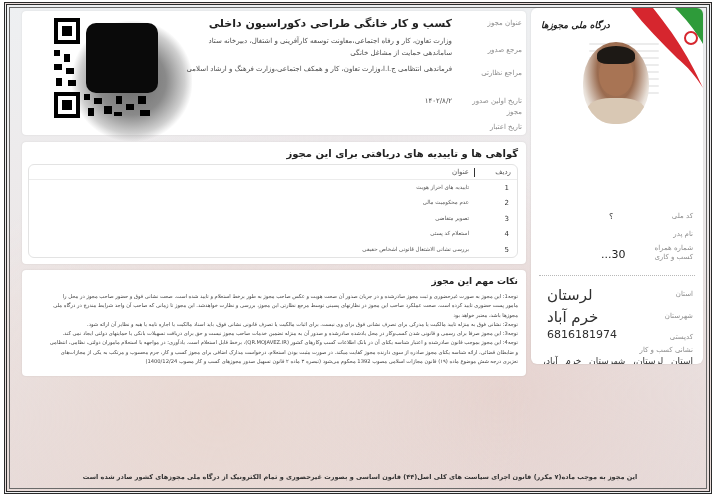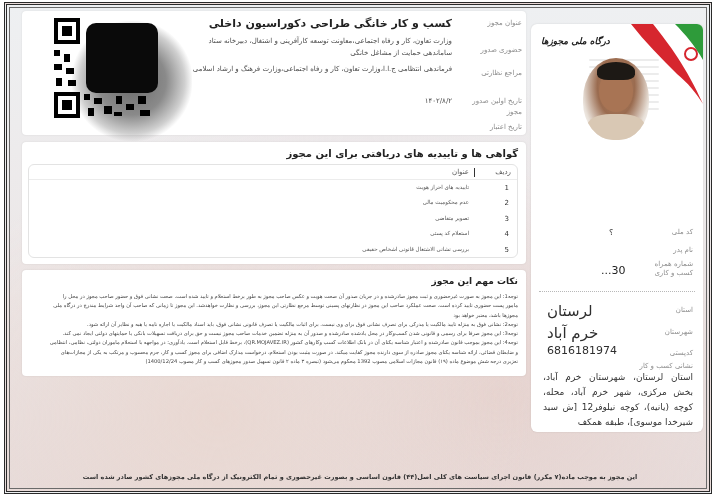--- a/index.html
+++ b/index.html
@@ -15,24 +15,24 @@
       radial-gradient(ellipse at 50% 60%, #ece4e6 0%, rgba(236,228,230,0) 60%),
       linear-gradient(180deg, #eef0f2 0%, #ece6e6 60%, #e7dcdb 100%);
   }
   .frame-inner {
     position: absolute; left: 2px; top: 2px; right: 2px; bottom: 2px;
     border: 1px solid #6a6a6a;
   }
 
   
   .profile-card {
-    position: absolute; left: 531px; top: 8px; width: 172px; height: 408px;
+    position: absolute; left: 531px; top: 8px; width: 172px; height: 356px;
     background: #ffffff; border-radius: 6px;
     box-shadow: 0 0 2px rgba(0,0,0,0.12);
-    direction: rtl; overflow: hidden; margin-top: 16px;
+    direction: rtl; overflow: hidden;
   }
   .flag {
     position: absolute; right: 0; top: 0; width: 72px; height: 80px;
   }
   .brand-logo {
     position: absolute; left: 10px; top: 12px; font-size: 9px;
     font-family: "DejaVu Serif", serif; font-style: italic; font-weight: bold; color: #222;
     direction: rtl;
   }
   .bg-poem {
@@ -146,30 +146,30 @@
     <rect x="62" y="78" width="6" height="8" fill="#000"></rect>
       <rect x="72" y="86" width="8" height="6" fill="#000"></rect>
     <rect x="84" y="78" width="8" height="8" fill="#000"></rect>
       <rect x="86" y="92" width="10" height="6" fill="#000"></rect>
     <rect x="60" y="94" width="8" height="4" fill="#000"></rect>
   </svg>
   <div class="qr-mask"></div>
 
   <div class="info-labels">
     <div class="info-label" style="top:8px;">عنوان مجوز</div>
-    <div class="info-label" style="top:35px;">حضوری صدور</div>
+    <div class="info-label" style="top:35px;">مرجع صدور</div>
     <div class="info-label" style="top:58px;">مراجع نظارتی</div>
     <div class="info-label" style="top:85px; width:58px; white-space:normal; line-height:11px; text-align:right;">تاریخ اولین صدور مجوز</div>
     <div class="info-label" style="top:112px;">تاریخ اعتبار</div>
   </div>
 
   <div class="info-values">
     <div class="license-title">کسب و کار خانگی طراحی دکوراسیون داخلی</div>
     <div class="info-text" style="top:24px;">وزارت تعاون، کار و رفاه اجتماعی،معاونت توسعه کارآفرینی و اشتغال، دبیرخانه ستاد ساماندهی حمایت از مشاغل خانگی</div>
-    <div class="info-text" style="top:52px;">فرماندهی انتظامی ج.ا.ا،وزارت تعاون، کار و رفاه اجتماعی،وزارت فرهنگ و ارشاد اسلامی</div>
+    <div class="info-text" style="top:52px;">فرماندهی انتظامی ج.ا.ا،وزارت تعاون، کار و همکف اجتماعی،وزارت فرهنگ و ارشاد اسلامی</div>
     <div class="info-text" style="top:84px;">۱۴۰۲/۸/۲</div>
     <div class="info-text" style="top:108px;"></div>
   </div>
 </div>
 
 <div class="cert-card">
   <div class="cert-title">گواهی ها و تاییدیه های دریافتی برای این مجوز</div>
   <div class="cert-table">
     <div class="cert-head">
       <span class="h-radif">ردیف</span>

